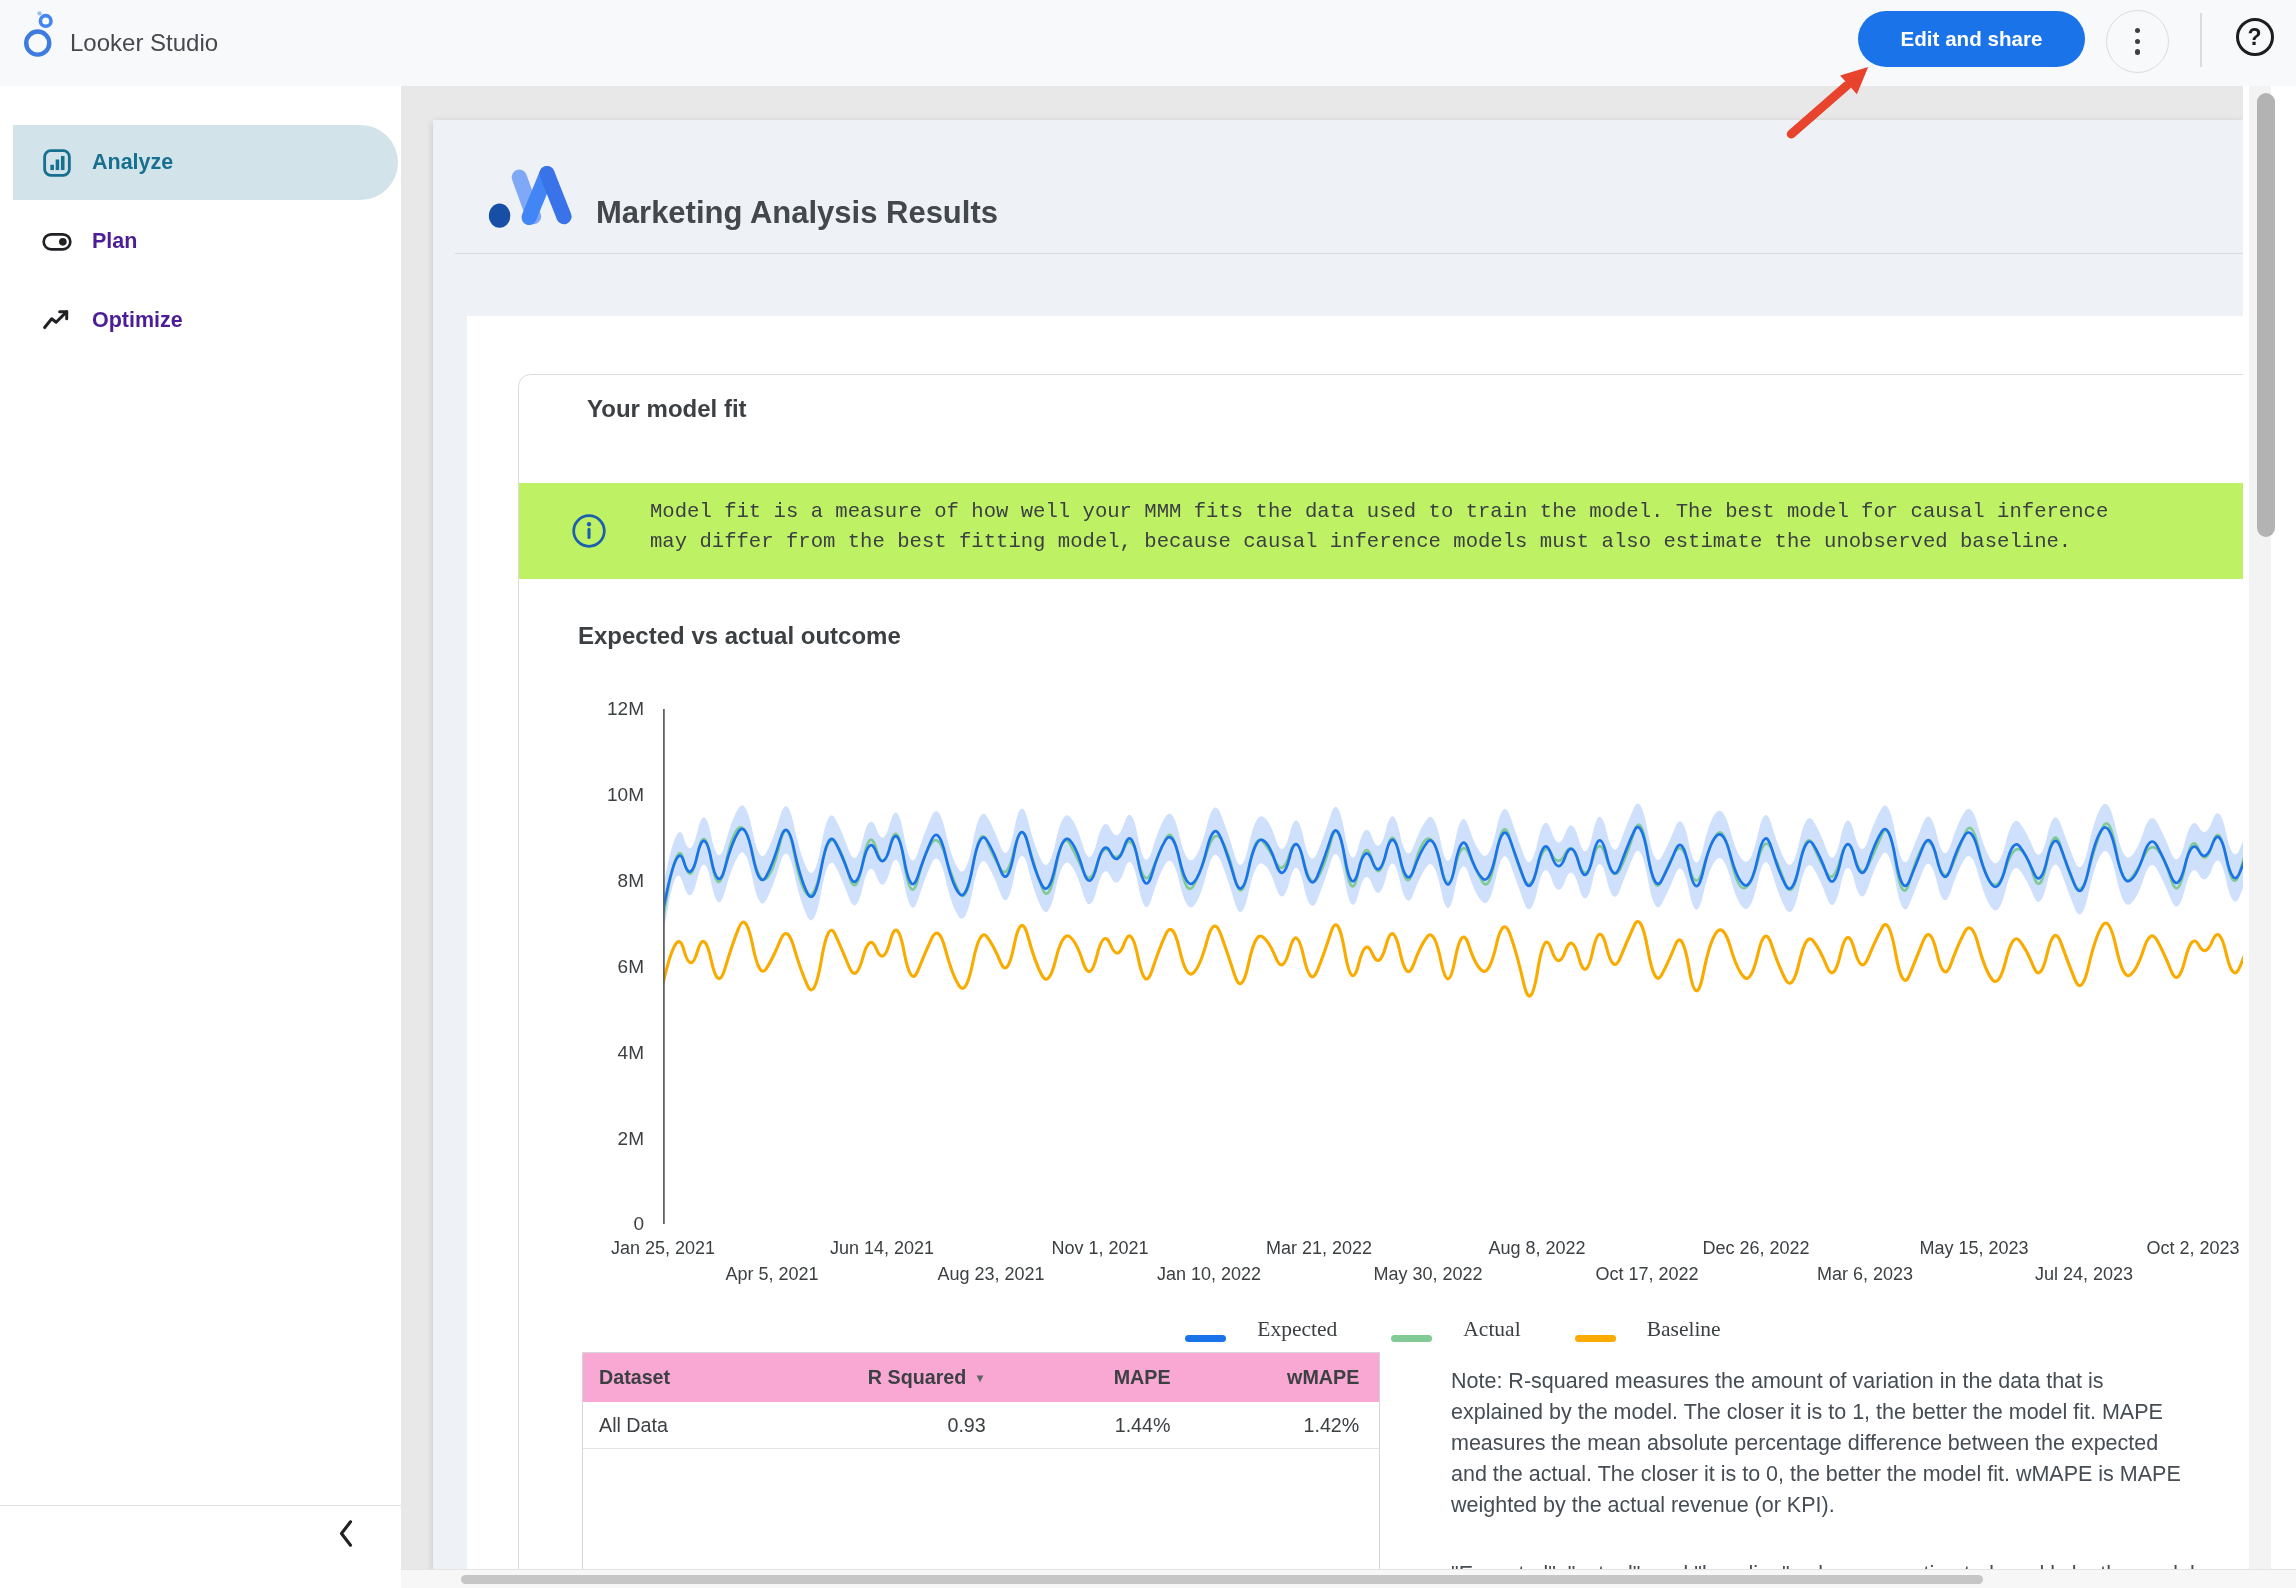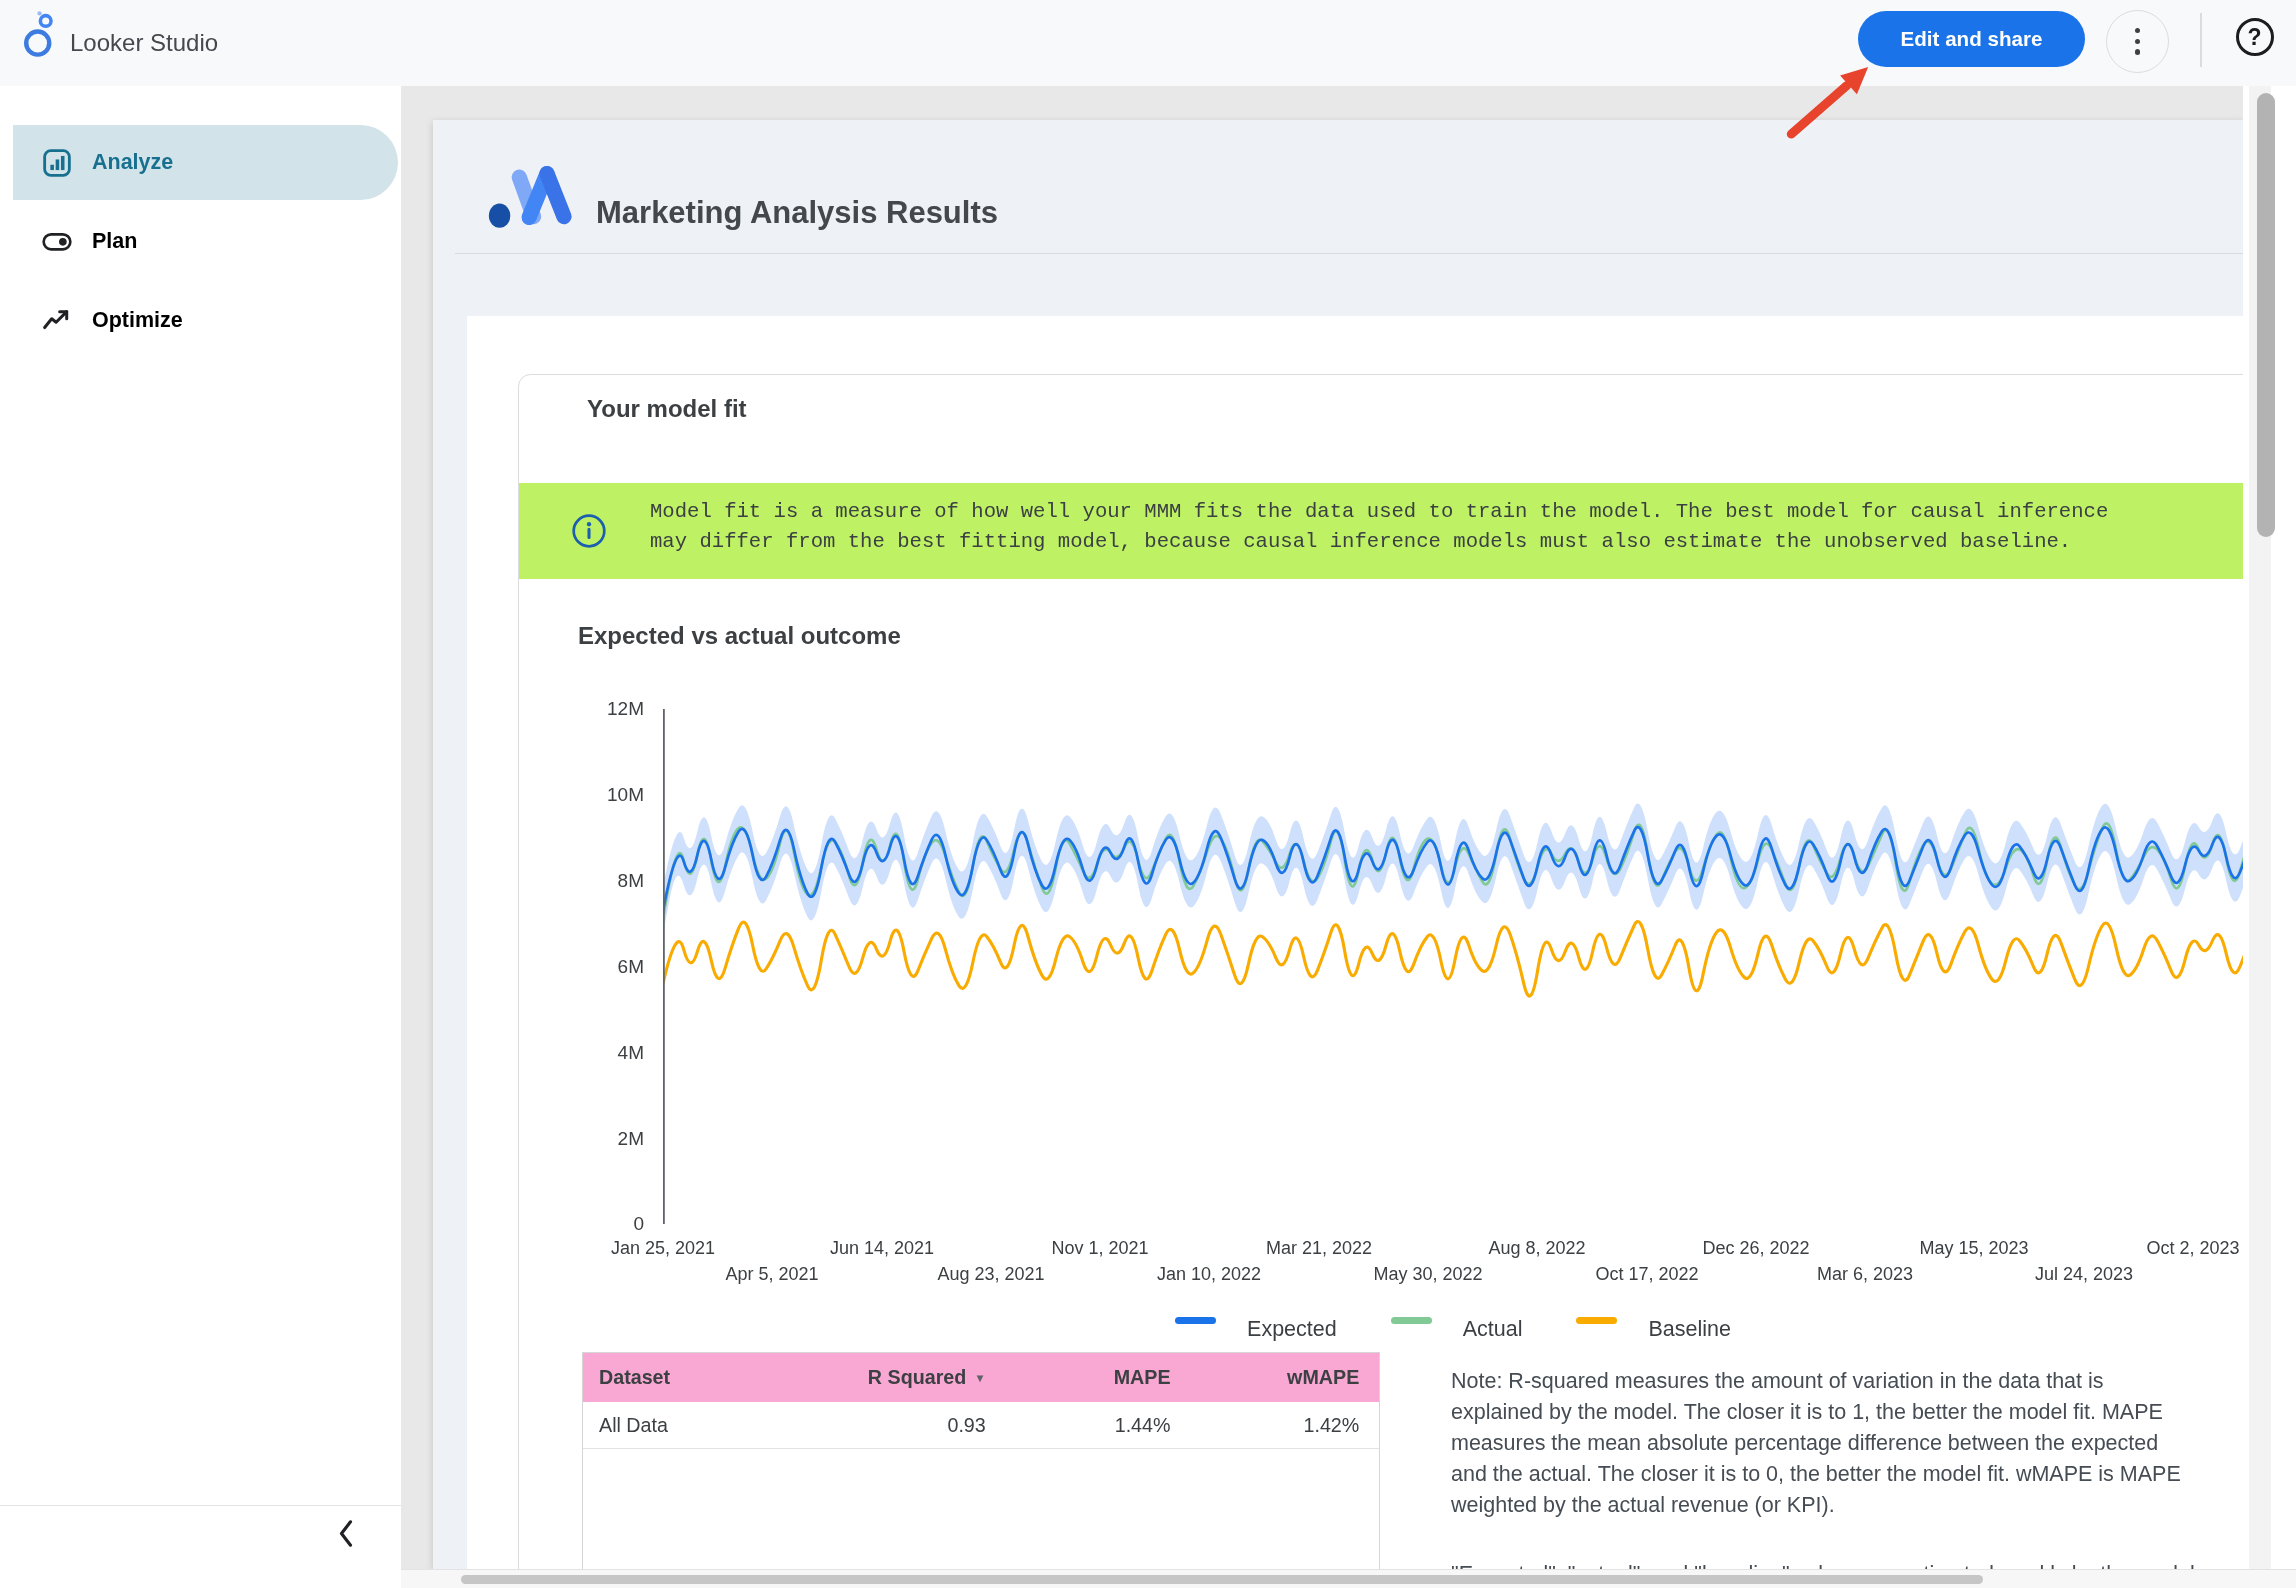--- a/index.html
+++ b/index.html
@@ -14,21 +14,21 @@
   .edit-btn { position:absolute; right:211px; top:10.7px; width:227px; height:56px; border-radius:28px; background:#1a73e8; color:#fff; font-size:20.6px; font-weight:bold; display:flex; align-items:center; justify-content:center; border:none; cursor:pointer; font-family:inherit; }
   .kebab-btn { position:absolute; right:127px; top:9.9px; width:63px; height:63px; border-radius:50%; border:1.8px solid #dadce0; background:transparent; display:flex; flex-direction:column; align-items:center; justify-content:center; gap:5.4px; cursor:pointer; }
   .kebab-btn .dot { width:5.4px; height:5.4px; border-radius:50%; background:#3c4043; }
   .tb-divider { position:absolute; right:94px; top:12.5px; width:1.8px; height:54px; background:#dcdcde; }
   .help-btn { position:absolute; right:22.4px; top:18px; width:38px; height:38px; border-radius:50%; border:3.1px solid #1b1d1f; color:#1b1d1f; font-size:23px; font-weight:bold; display:flex; align-items:center; justify-content:center; background:transparent; cursor:pointer; }
 
   
   .sidebar { position:absolute; left:0; top:86px; width:401px; height:1503px; background:#fff; z-index:20; }
   .sb-item { position:absolute; left:13px; width:385px; height:75px; display:flex; align-items:center; cursor:pointer; border-radius:0 38px 38px 0; }
   .sb-item .sb-icon { position:absolute; left:29px; width:30px; height:30px; display:flex; align-items:center; justify-content:center; }
-  .sb-item .sb-label { position:absolute; left:79px; font-size:21.5px; font-weight:bold; color:#000000; }
+  .sb-item .sb-label { position:absolute; left:79px; font-size:21.5px; font-weight:bold; color:#4c1d95; }
   .sb-item.selected { background:#d2e3ea; }
   .sb-item.selected .sb-label { color:#17708f; }
   .sb-divider { position:absolute; left:0; top:1419px; width:401px; height:0.9px; background:#e3e3e3; }
   .sb-collapse { position:absolute; left:328px; top:1429px; width:36px; height:36px; background:none; border:none; cursor:pointer; display:flex; align-items:center; justify-content:center; }
 
   
   .main { position:absolute; left:401px; top:86px; width:1895px; height:1503px; background:#e8e8e8; overflow:hidden; }
   .page { position:absolute; left:32px; top:34px; width:1810px; height:1449px; background:#eef1f6; box-shadow:0 1.8px 7.2px rgba(0,0,0,.16); overflow:hidden; }
   .m-logo { position:absolute; left:52px; top:42px; width:90px; height:68px; }
   .page-title { position:absolute; left:163px; top:75px; font-size:31px; color:#43484d;text-align:center; }
@@ -41,21 +41,21 @@
   .banner { position:absolute; left:0; top:108px; width:1741px; height:96px; background:#bef264;font-family:Liberation Mono, monospace; }
   .info-icon { position:absolute; left:52px; top:30px; width:36px; height:36px; }
   .banner-text { position:absolute; left:131px; top:14.3px; width:1473px; font-size:20.6px; line-height:29.6px; color:#3c4043; }
 
   .chart-title { position:absolute; left:59px; top:247px; font-size:24px; color:#3c4043; }
   .plot { position:absolute; left:144px; top:334px; width:1639px; height:515px; }
   .ylab { position:absolute; left:0; width:125px; text-align:right; font-size:19px; color:#3c4043; height:23px; line-height:23px; }
   .xlab { position:absolute; font-size:18px; color:#3c4043; white-space:nowrap; transform:translateX(-50%); }
 
   .legend { position:absolute; left:144px; top:942px; width:1580px; display:flex; justify-content:center; gap:54px; align-items:center; }
-  .lg-item { display:flex; align-items:flex-start; gap:31px; }
+  .lg-item { display:flex; align-items:flex-end; gap:31px;font-family:Liberation Serif, serif; }
   .lg-swatch { width:41px; height:7.2px; border-radius:3.6px; }
   .lg-label { font-size:21.5px; color:#3c4043; }
 
   .tbl { position:absolute; left:63px; top:977px; width:798px; height:376px; border:0.9px solid #d6d6d6; background:#fff; font-size:19.7px; }
   .tbl-head { display:flex; height:49px; background:#f9a8d4; font-weight:bold; }
   .tbl-row { display:flex; height:47px; border-bottom:0.9px solid #e3e3e3; background:#fff; }
   .tbl-cell { display:flex; align-items:center; padding-left:16px; }
   .tbl-cell.num { justify-content:flex-end; padding-right:19.7px; padding-left:0; }
   .sort-arrow { font-size:11.6px; color:#5f6368; margin-left:8px; }
 

